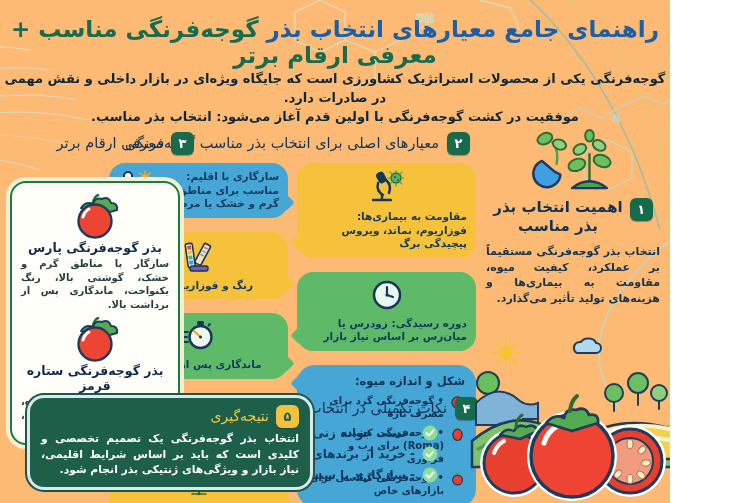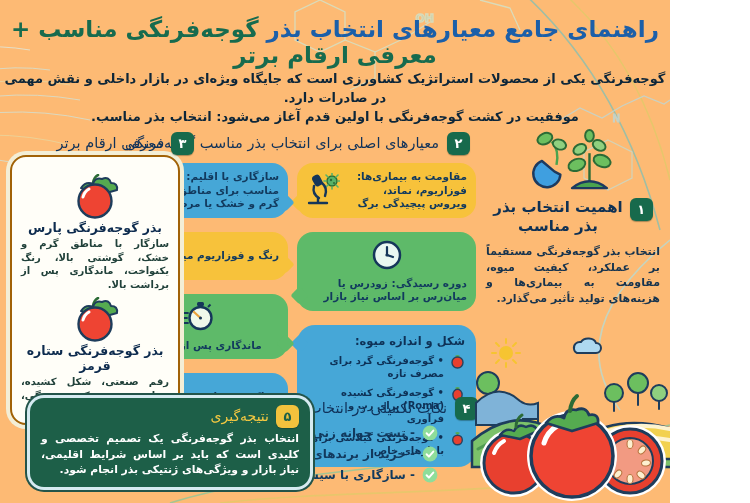--- a/index.html
+++ b/index.html
@@ -42,41 +42,41 @@
   
   .sec2{position:absolute;top:132px;right:194px;width:368px;z-index:2;}
   .sec2 .sec-head{margin-right:6px;}
   .cols{display:flex;gap:9px;margin-top:8px;}
   .col{display:flex;flex-direction:column;gap:14px;width:179px;}
   .bubble{position:relative;display:flex;align-items:center;gap:6px;padding:7px 9px;
     border-radius:16px;direction:ltr;min-height:26px;}
   .bubble .txt{direction:rtl;flex:1;text-align:right;font-weight:bold;font-size:10.5px;
     line-height:13.5px;color:#123a5e;}
   .b-blue{background:#46a7d7;}
-  .b-yellow{background:#f7c23b;}
+  .b-yellow{background:#f7c23b;flex-direction:column;}
   .b-green{background:#5eba69;flex-direction:column;}
   .tail-r::after,.tail-l::after{content:'';position:absolute;width:13px;height:13px;
     background:inherit;transform:rotate(45deg);border-radius:3px;bottom:9px;z-index:-0;}
   .tail-r::after{right:-4px;}
   .tail-l::after{left:-4px;}
   .b-icon{flex:0 0 auto;display:flex;align-items:center;justify-content:center;}
 
   .fruit{position:relative;display:block;background:#46a7d7;border-radius:18px;
     padding:9px 11px 10px;direction:rtl;}
   .fruit::after{content:'';position:absolute;left:-4px;top:12px;width:13px;height:13px;
     background:#46a7d7;transform:rotate(45deg);border-radius:3px;}
   .fruit .f-title{font-size:11.5px;font-weight:bold;color:#0e3156;}
   .f-row{display:flex;direction:rtl;align-items:flex-start;gap:6px;margin-top:6px;}
   .f-row .txt{font-size:10px;font-weight:bold;color:#0e3156;line-height:13px;text-align:right;}
 
   
   .sec3{position:absolute;top:132px;left:6px;width:192px;z-index:2;}
   .sec3 .sec-head{justify-content:flex-start;margin-right:4px;}
-  .card{background:#fffef8;border:2px solid #a16207;border-radius:16px;
-    box-shadow:0 0 0 4px #f3eed6;padding:15px 9px 7px;margin:0 18px 0 4px;}
+  .card{background:#fffef8;border:2px solid #15803d;border-radius:16px;
+    box-shadow:0 0 0 4px #f3eed6;padding:9px 9px 7px;margin:26px 18px 0 4px;}
   .variety{text-align:center;}
   .variety .v-tomato{display:block;margin:2px auto 0;}
   .variety .v-name{font-size:12.5px;font-weight:bold;color:#0d2b4e;margin-top:1px;}
   .variety .v-desc{font-size:10px;font-weight:bold;color:#21413a;line-height:13.5px;
     text-align:justify;margin-top:2px;}
 
   
   .sec4{position:absolute;top:397px;right:192px;width:270px;z-index:2;}
   .check-row{display:flex;align-items:center;gap:7px;margin:5px 40px 0 0;}
   .check-row .txt{font-size:12px;font-weight:bold;color:#123a5e;}

